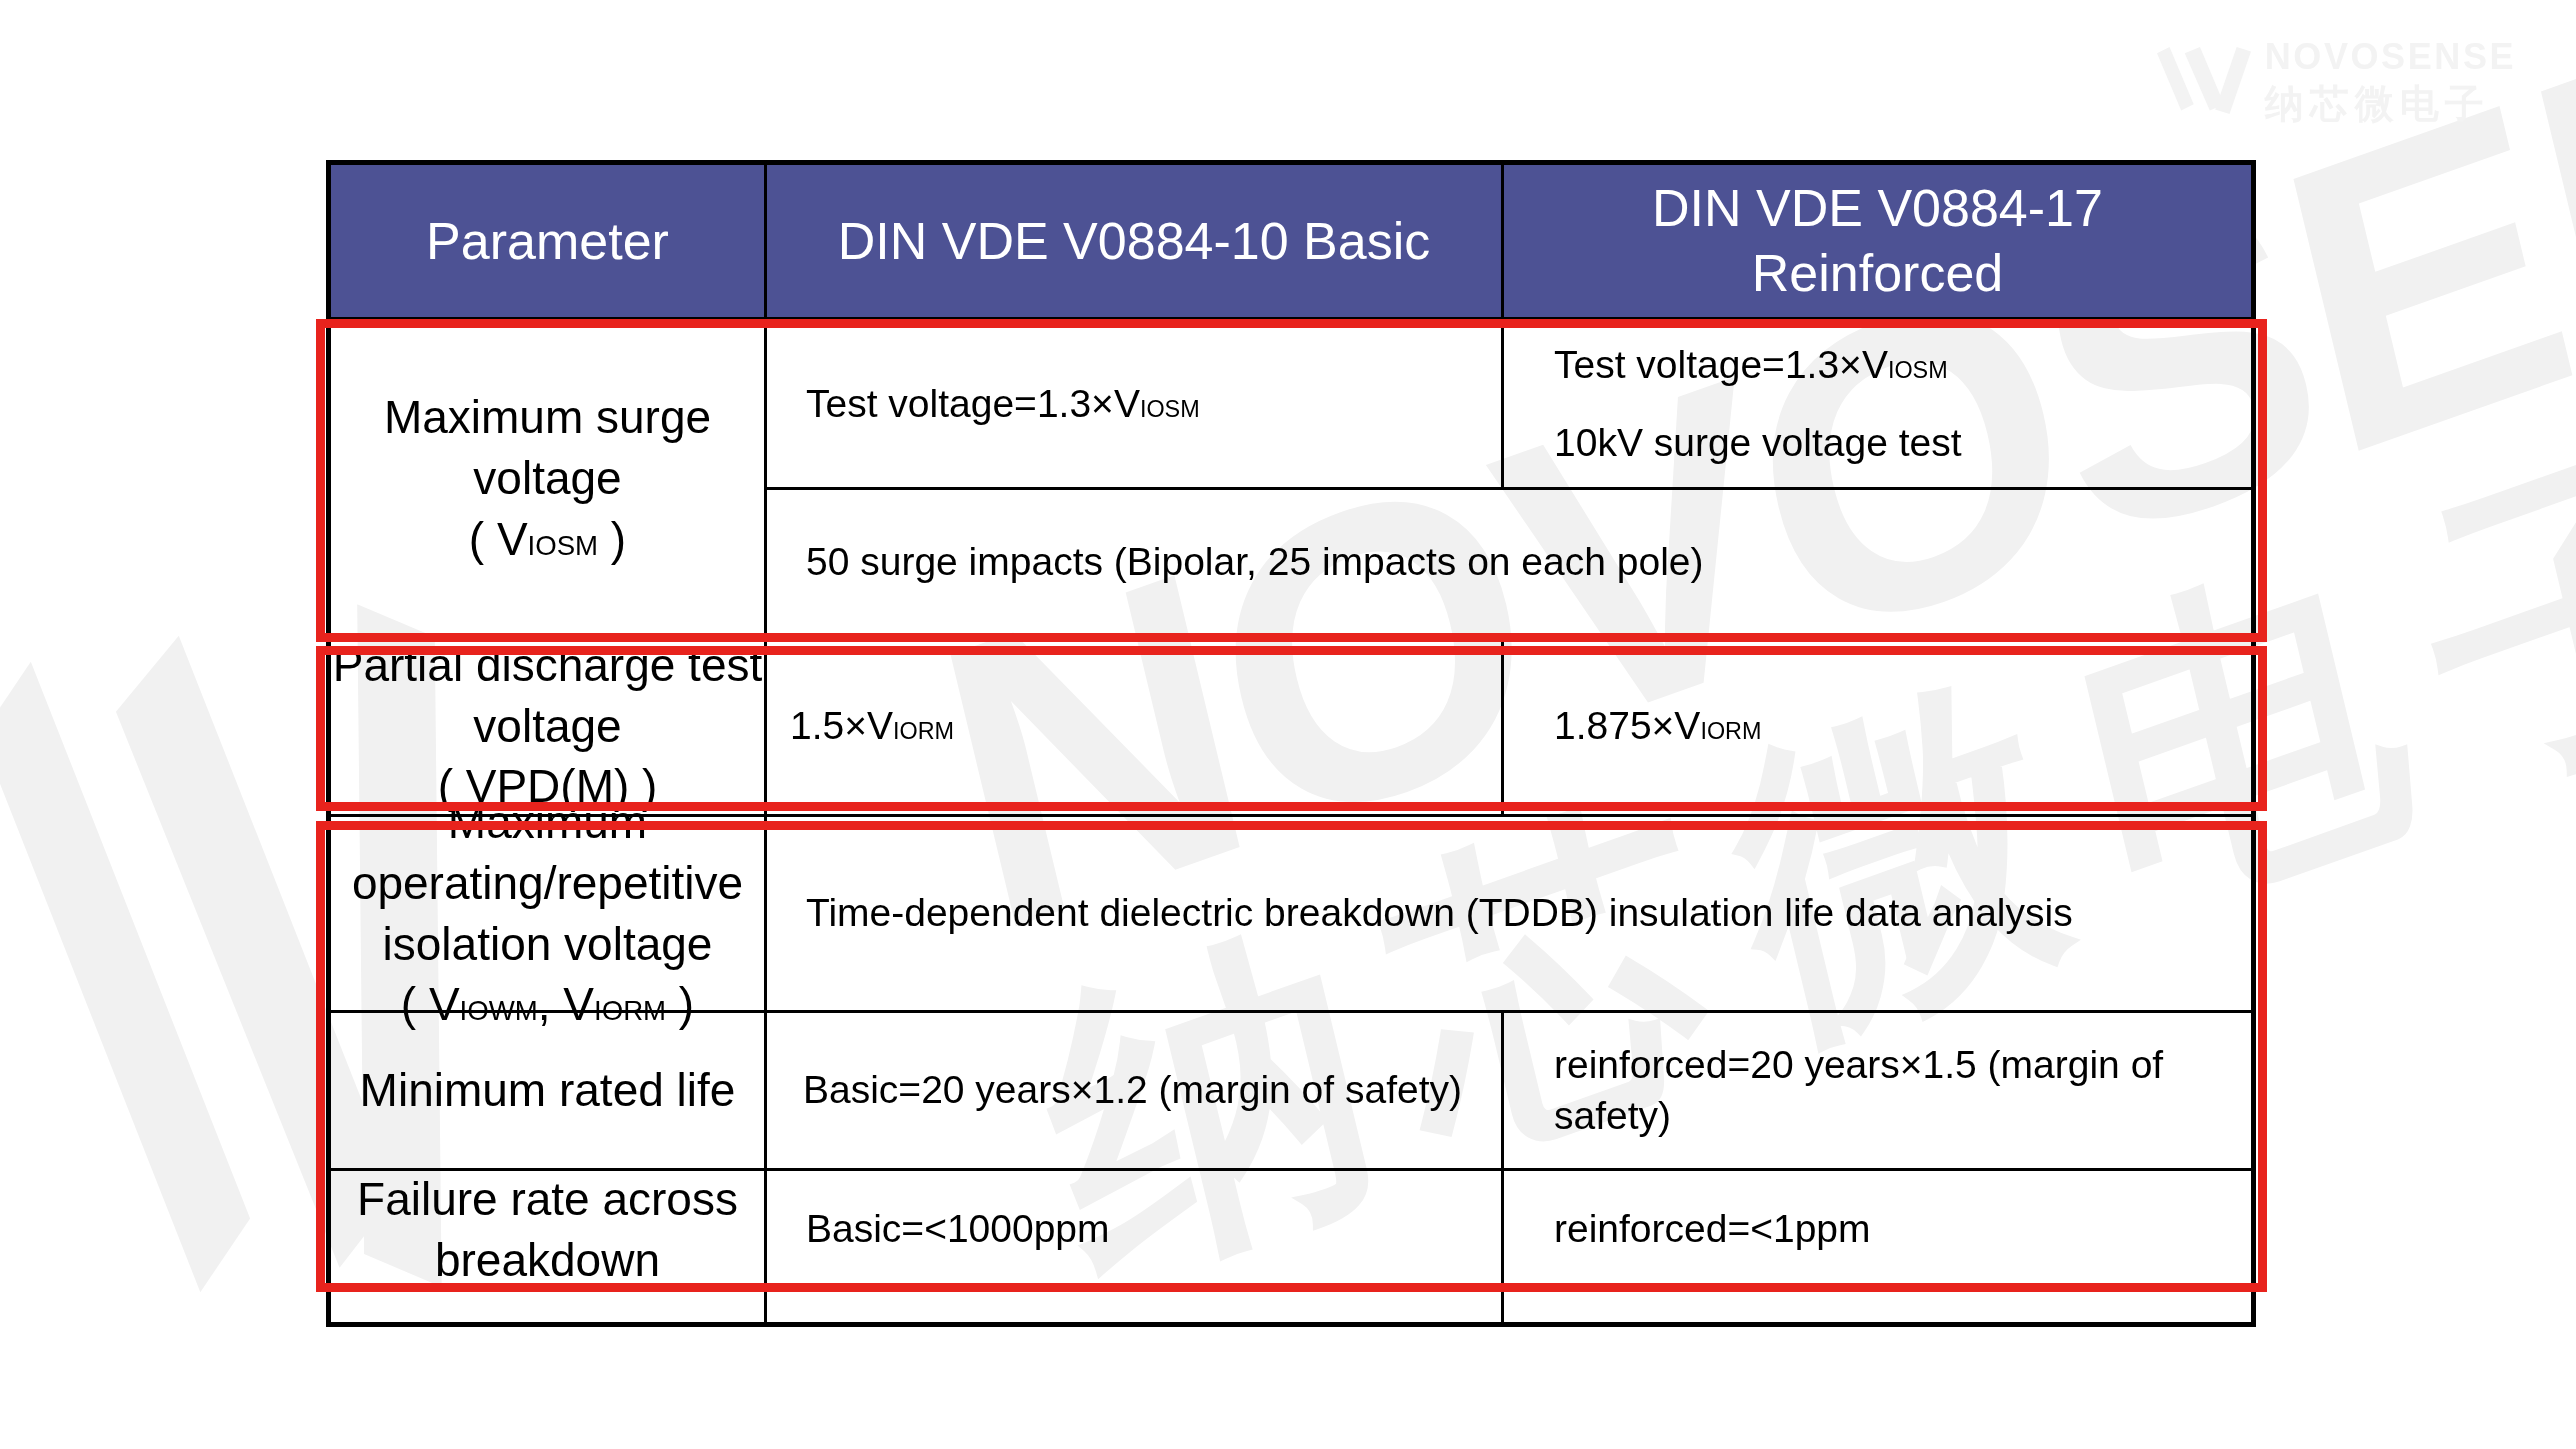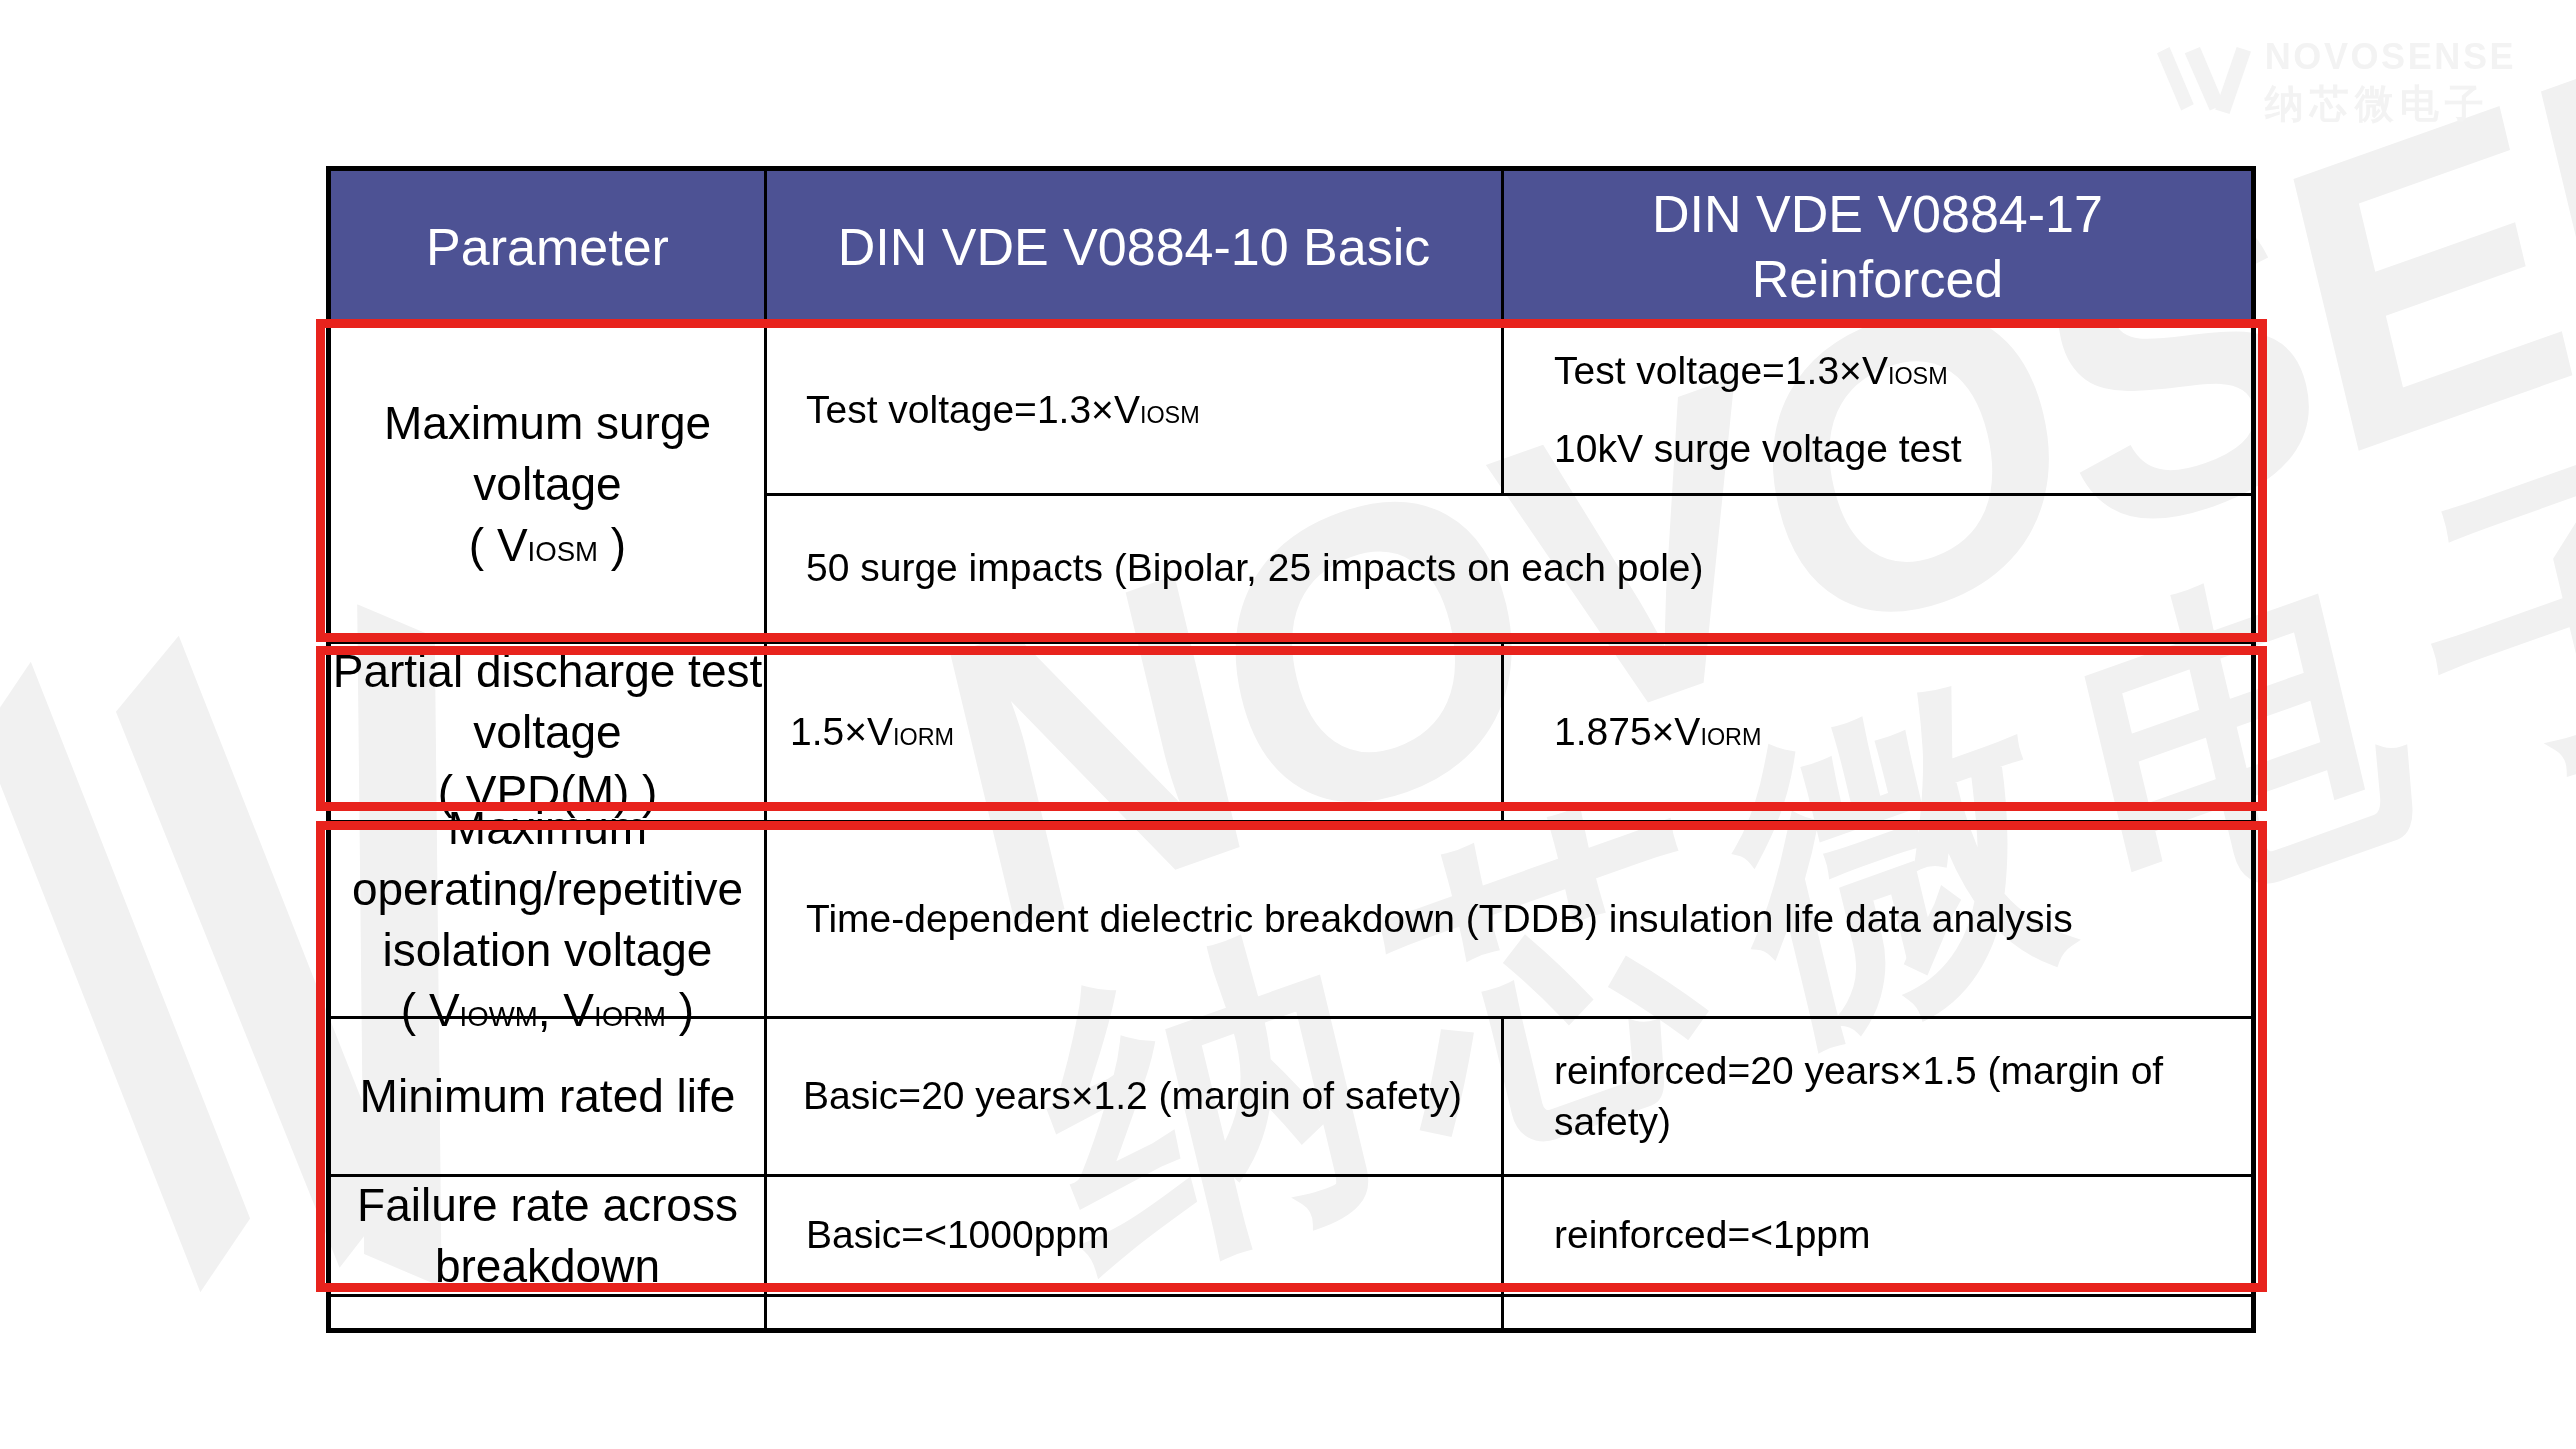--- a/index.html
+++ b/index.html
@@ -34,21 +34,20 @@
   .brand-en{font-size:36px;font-weight:bold;letter-spacing:2.6px;}
   .brand-cn{font-size:39px;font-weight:bold;letter-spacing:6px;margin-top:8.6px;}
 
   
   .tbl{
     position:absolute;left:326px;top:160px;width:1930px;height:1167px;
     box-sizing:border-box;border:5.2px solid #000;z-index:2;
     display:grid;
     grid-template-columns:436px 737px 747px;
     grid-template-rows:157px 168px 148px 179px 196px 158px 120px 31px;
-    margin-top:6px;
   }
   .c{
     box-sizing:border-box;
     border-right:3.4px solid #000;border-bottom:3.4px solid #000;
     display:flex;flex-direction:column;justify-content:center;
     background:transparent;
   }
   .lastcol{border-right:none;}
   .lastrow{border-bottom:none;}
   .head{

